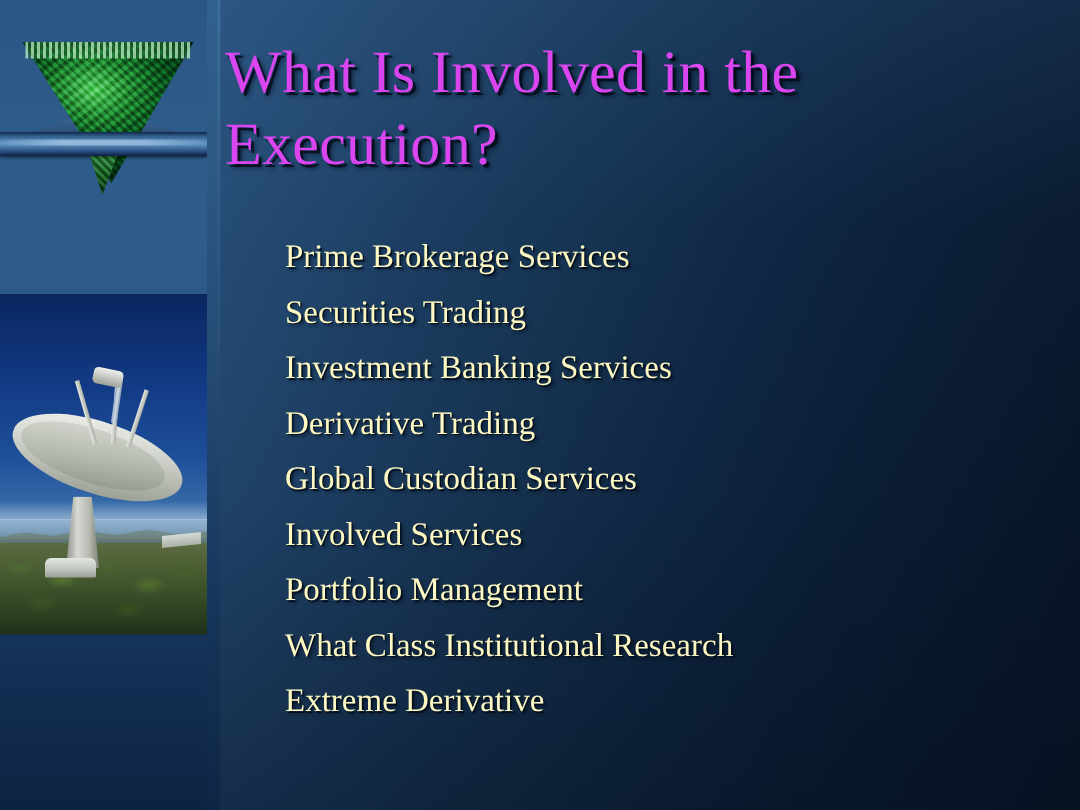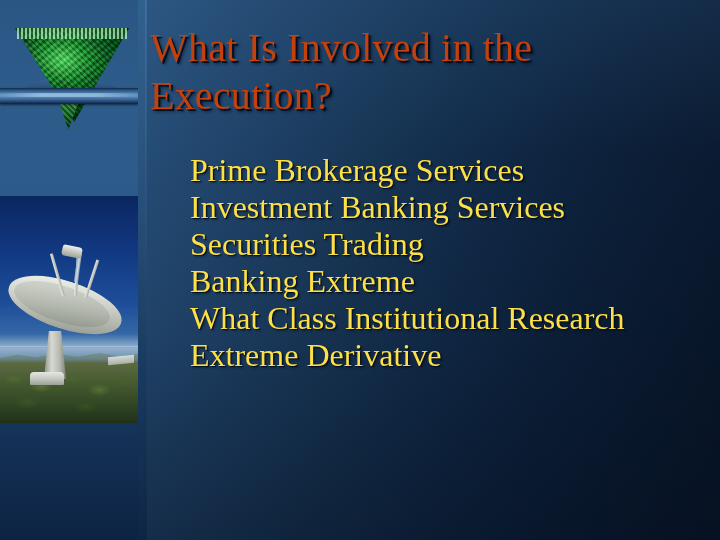--- a/index.html
+++ b/index.html
@@ -224,38 +224,38 @@
   }
 
   
   .title{
     position:absolute;
     left:150px; top:24px;
     width:540px;
     font-size:40px;
     line-height:48px;
     letter-spacing:.2px;
-    color:#c2410c;
+    color:#d946ef;
     text-shadow:
        2px 2px 0 rgba(4,12,26,.85),
        3px 3px 3px rgba(2,8,18,.55);
     white-space:pre-wrap;
   }
 
   
   .body-list{
     position:absolute;
     left:190px; top:152px;
     width:510px;
   }
   .body-list li{
     list-style:none;
-    font-size:32px;
+    font-size:22px;
     line-height:37px;
-    color:#fde047;
+    color:#fef9c3;
     text-shadow:
        1px 1px 0 rgba(3,10,22,.80),
        2px 2px 2px rgba(2,8,18,.45);
     white-space:nowrap;
   }
 </style>
 </head>
 <body>
 
 <div id="slide">
@@ -295,20 +295,23 @@
     </div>
 
   </div>
   <div class="sidebar-edge"></div>
   <div class="sidebar-edge-line"></div>
 
   <div class="title">What Is Involved in the Execution?</div>
 
   <ul class="body-list">
     <li>Prime Brokerage Services</li>
+    <li>Securities Trading</li>
     <li>Investment Banking Services</li>
-    <li>Securities Trading</li>
-    <li>Banking Extreme</li>
+    <li>Derivative Trading</li>
+    <li>Global Custodian Services</li>
+    <li>Involved Services</li>
+    <li>Portfolio Management</li>
     <li>What Class Institutional Research</li>
     <li>Extreme Derivative</li>
   </ul>
 
 </div>
 
 </body></html>

